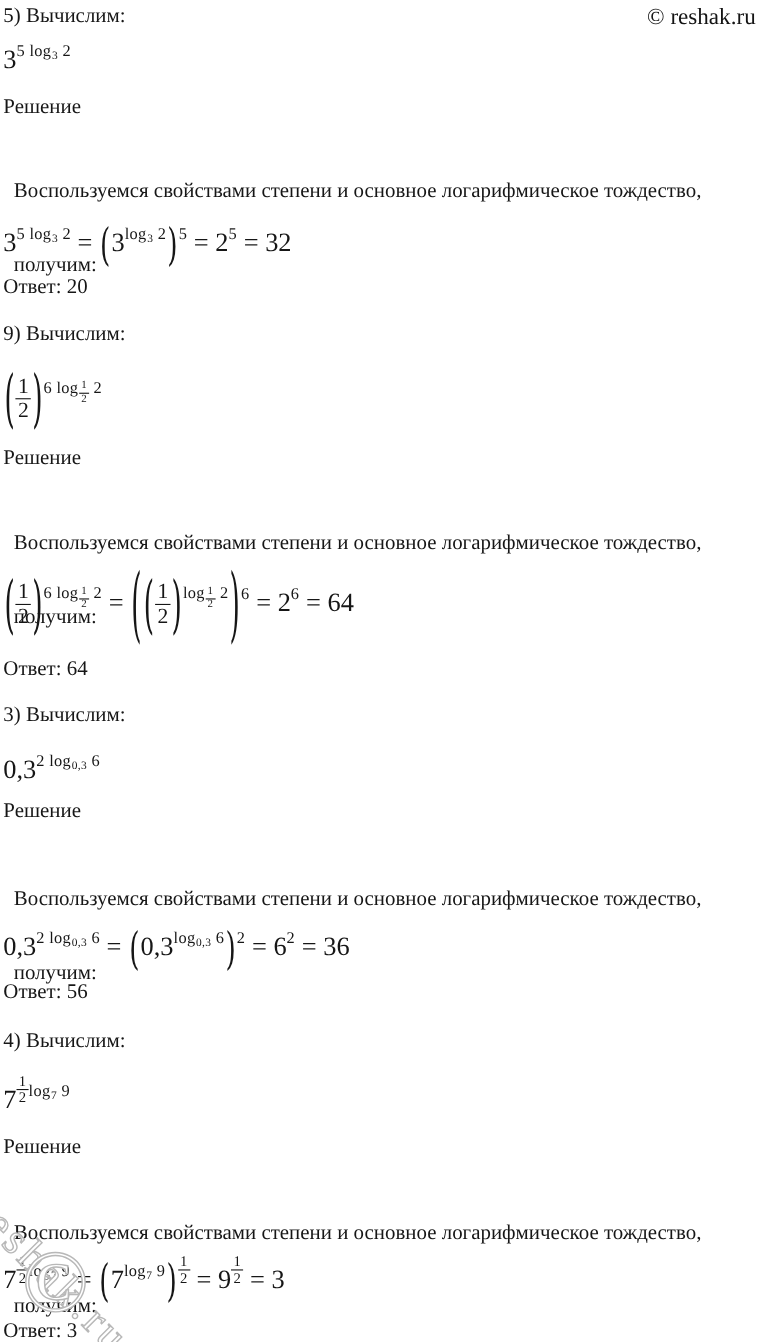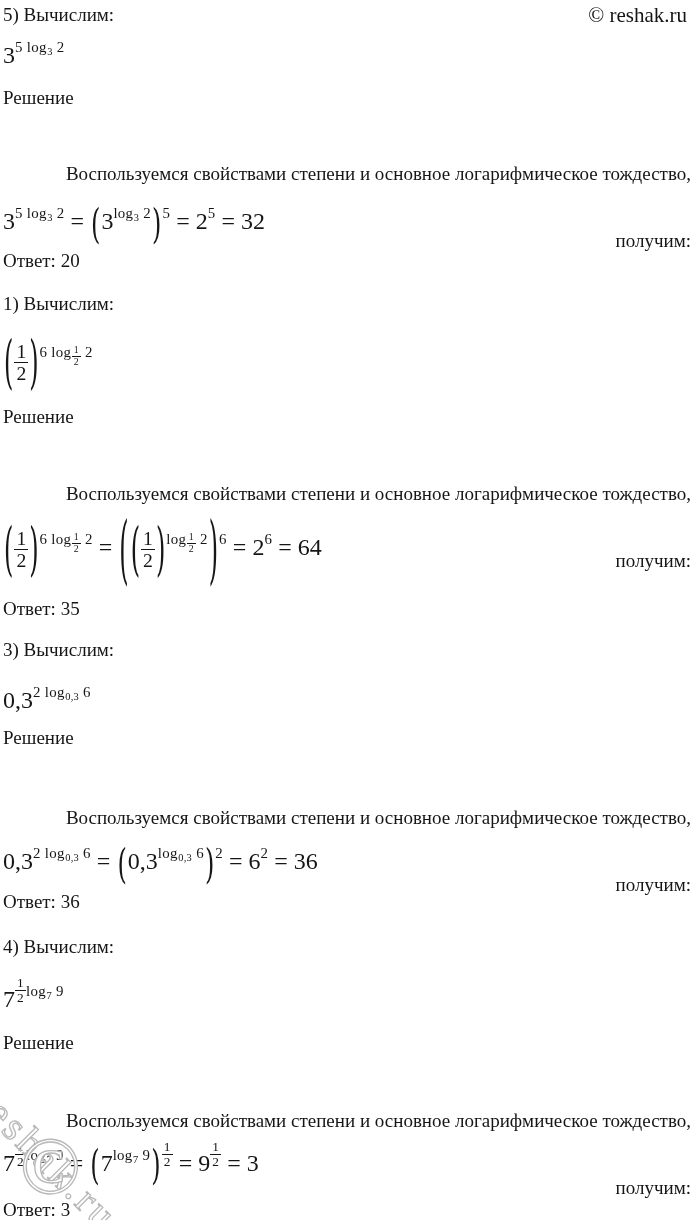--- a/index.html
+++ b/index.html
@@ -2,21 +2,21 @@
 <html><head>
 <meta charset="utf-8">
 <style>
   html,body{margin:0;padding:0;}
   body{
     width:691px;height:1220px;position:relative;overflow:hidden;
     background:#ffffff;color:#161616;
     font-family:"Liberation Serif","DejaVu Serif",serif;
   }
   .block{position:absolute;left:3px;font-size:19px;line-height:1.25;white-space:pre-wrap;}
-  .par{right:0;line-height:1.75;text-align:right;}
+  .par{right:0;line-height:1.75;}
   .site-credit{position:absolute;top:3px;right:4px;font-size:21px;color:#141414;}
   .fml{font-size:24px;line-height:1.5;font-family:"Liberation Serif","DejaVu Serif",serif;white-space:nowrap;}
   .msup{font-size:0.62em;vertical-align:0.75em;letter-spacing:0.3px;}
   .msub{font-size:0.7em;vertical-align:-0.3em;margin-left:0.5px;}
   .mfrac{display:inline-block;text-align:center;line-height:1.08;font-size:0.82em;vertical-align:middle;}
   .mfrac .fn{display:block;border-bottom:1.2px solid currentColor;padding:0 2px;}
   .mfrac .fd{display:block;}
   .msup .mfrac{font-size:0.9em;vertical-align:-0.5em;}
   .msub .mfrac{font-size:0.95em;vertical-align:-0.5em;}
   .mparen{display:inline-block;vertical-align:middle;line-height:1;padding:0 1px;
@@ -35,39 +35,39 @@
 <div class="block" style="top:3px">5) Вычислим:</div>
 <div class="block fml" style="top:36px"><span>3</span><span class="msup"><span>5 log</span><span class="msub"><span>3</span></span><span> 2</span></span></div>
 <div class="block" style="top:86px">Решение</div>
 <div class="block par" style="top:124px">
   <span>Воспользуемся свойствами степени и основное логарифмическое тождество,</span><br>
   <span>получим:</span>
 </div>
 <div class="block fml" style="top:202px"><span>3</span><span class="msup"><span>5 log</span><span class="msub"><span>3</span></span><span> 2</span></span><span>  =  </span><span class="mparen" style="transform: scaleY(1.7);">(</span><span>3</span><span class="msup"><span>log</span><span class="msub"><span>3</span></span><span> 2</span></span><span class="mparen" style="transform: scaleY(1.7);">)</span><span class="msup"><span>5</span></span><span> =  2</span><span class="msup"><span>5</span></span><span> =  32</span></div>
 <div class="block" style="top:249px">Ответ: 20</div>
 
-<div class="block" style="top:292px">1) Вычислим:</div>
+<div class="block" style="top:292px">9) Вычислим:</div>
 <div class="block fml" style="top:341px"><span class="mparen" style="transform: scaleY(2.4);">(</span><span class="mfrac"><span class="fn">1</span><span class="fd">2</span></span><span class="mparen" style="transform: scaleY(2.4);">)</span><span class="msup"><span>6 log</span><span class="msub"><span class="mfrac"><span class="fn">1</span><span class="fd">2</span></span></span><span> 2</span></span></div>
 <div class="block" style="top:405px">Решение</div>
 <div class="block par" style="top:444px">
   <span>Воспользуемся свойствами степени и основное логарифмическое тождество,</span><br>
   <span>получим:</span>
 </div>
 <div class="block fml" style="top:528px"><span class="mparen" style="transform: scaleY(2.4);">(</span><span class="mfrac"><span class="fn">1</span><span class="fd">2</span></span><span class="mparen" style="transform: scaleY(2.4);">)</span><span class="msup"><span>6 log</span><span class="msub"><span class="mfrac"><span class="fn">1</span><span class="fd">2</span></span></span><span> 2</span></span><span>  =  </span><span class="mparen" style="transform: scaleY(3.1);">(</span><span class="mparen" style="transform: scaleY(2.4);">(</span><span class="mfrac"><span class="fn">1</span><span class="fd">2</span></span><span class="mparen" style="transform: scaleY(2.4);">)</span><span class="msup"><span>log</span><span class="msub"><span class="mfrac"><span class="fn">1</span><span class="fd">2</span></span></span><span> 2</span></span><span class="mparen" style="transform: scaleY(3.1);">)</span><span class="msup"><span>6</span></span><span> =  2</span><span class="msup"><span>6</span></span><span> =  64</span></div>
-<div class="block" style="top:597px">Ответ: 35</div>
+<div class="block" style="top:597px">Ответ: 64</div>
 
 <div class="block" style="top:638px">3) Вычислим:</div>
 <div class="block fml" style="top:681px"><span>0,3</span><span class="msup"><span>2 log</span><span class="msub"><span>0,3</span></span><span> 6</span></span></div>
 <div class="block" style="top:726px">Решение</div>
 <div class="block par" style="top:768px">
   <span>Воспользуемся свойствами степени и основное логарифмическое тождество,</span><br>
   <span>получим:</span>
 </div>
 <div class="block fml" style="top:842px"><span>0,3</span><span class="msup"><span>2 log</span><span class="msub"><span>0,3</span></span><span> 6</span></span><span>  =  </span><span class="mparen" style="transform: scaleY(1.7);">(</span><span>0,3</span><span class="msup"><span>log</span><span class="msub"><span>0,3</span></span><span> 6</span></span><span class="mparen" style="transform: scaleY(1.7);">)</span><span class="msup"><span>2</span></span><span> =  6</span><span class="msup"><span>2</span></span><span> =  36</span></div>
-<div class="block" style="top:890px">Ответ: 36</div>
+<div class="block" style="top:890px">Ответ: 56</div>
 
 <div class="block" style="top:935px">4) Вычислим:</div>
 <div class="block fml" style="top:976px"><span>7</span><span class="msup"><span class="mfrac"><span class="fn">1</span><span class="fd">2</span></span><span>log</span><span class="msub"><span>7</span></span><span> 9</span></span></div>
 <div class="block" style="top:1031px">Решение</div>
 <div class="block par" style="top:1071px">
   <span>Воспользуемся свойствами степени и основное логарифмическое тождество,</span><br>
   <span>получим:</span>
 </div>
 <div class="block fml" style="top:1140px"><span>7</span><span class="msup"><span class="mfrac"><span class="fn">1</span><span class="fd">2</span></span><span>log</span><span class="msub"><span>7</span></span><span> 9</span></span><span>  =  </span><span class="mparen" style="transform: scaleY(1.7);">(</span><span>7</span><span class="msup"><span>log</span><span class="msub"><span>7</span></span><span> 9</span></span><span class="mparen" style="transform: scaleY(1.7);">)</span><span class="msup"><span class="mfrac"><span class="fn">1</span><span class="fd">2</span></span></span><span> =  9</span><span class="msup"><span class="mfrac"><span class="fn">1</span><span class="fd">2</span></span></span><span> =  3</span></div>
 <div class="block" style="top:1198px">Ответ: 3</div>

